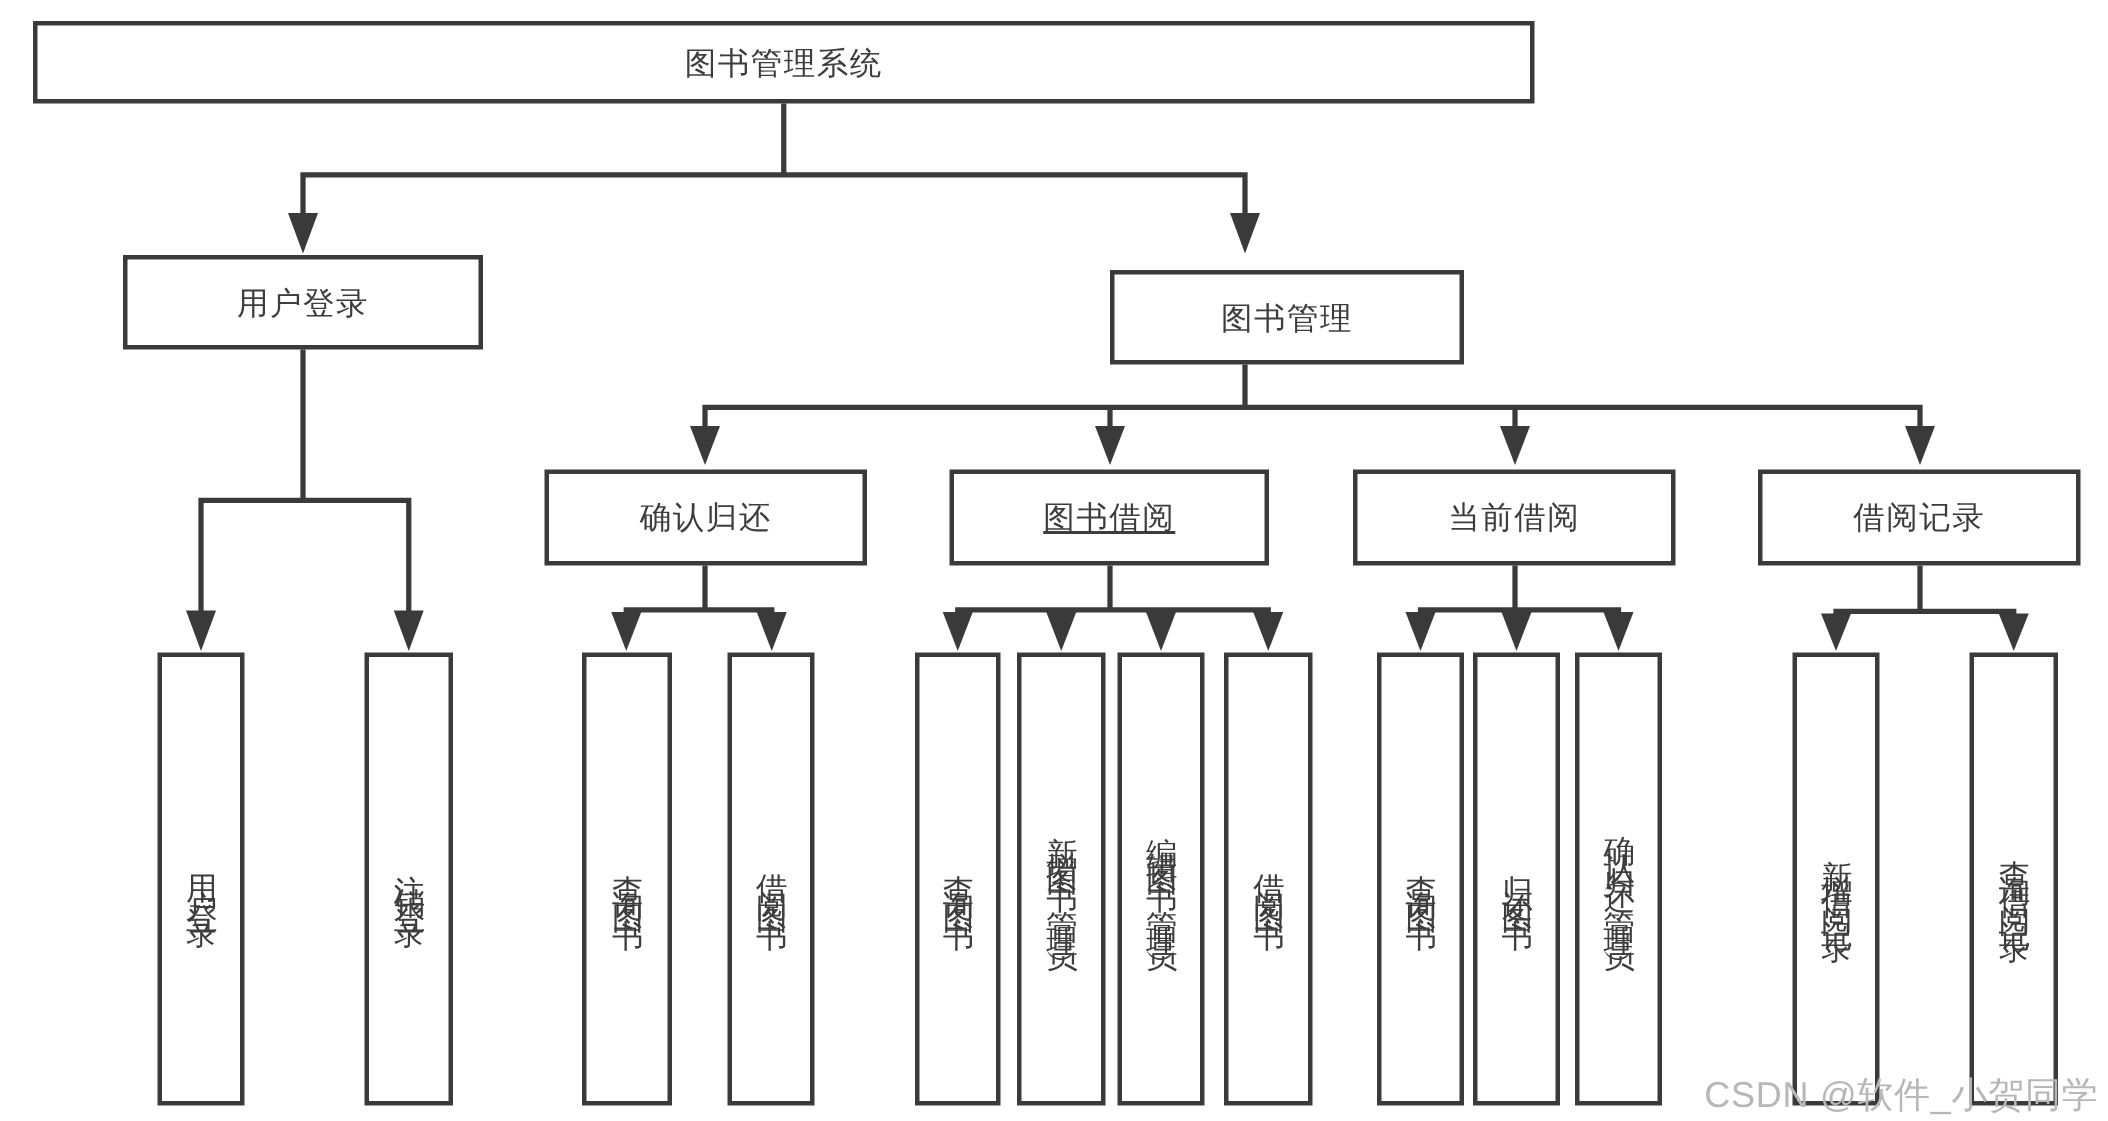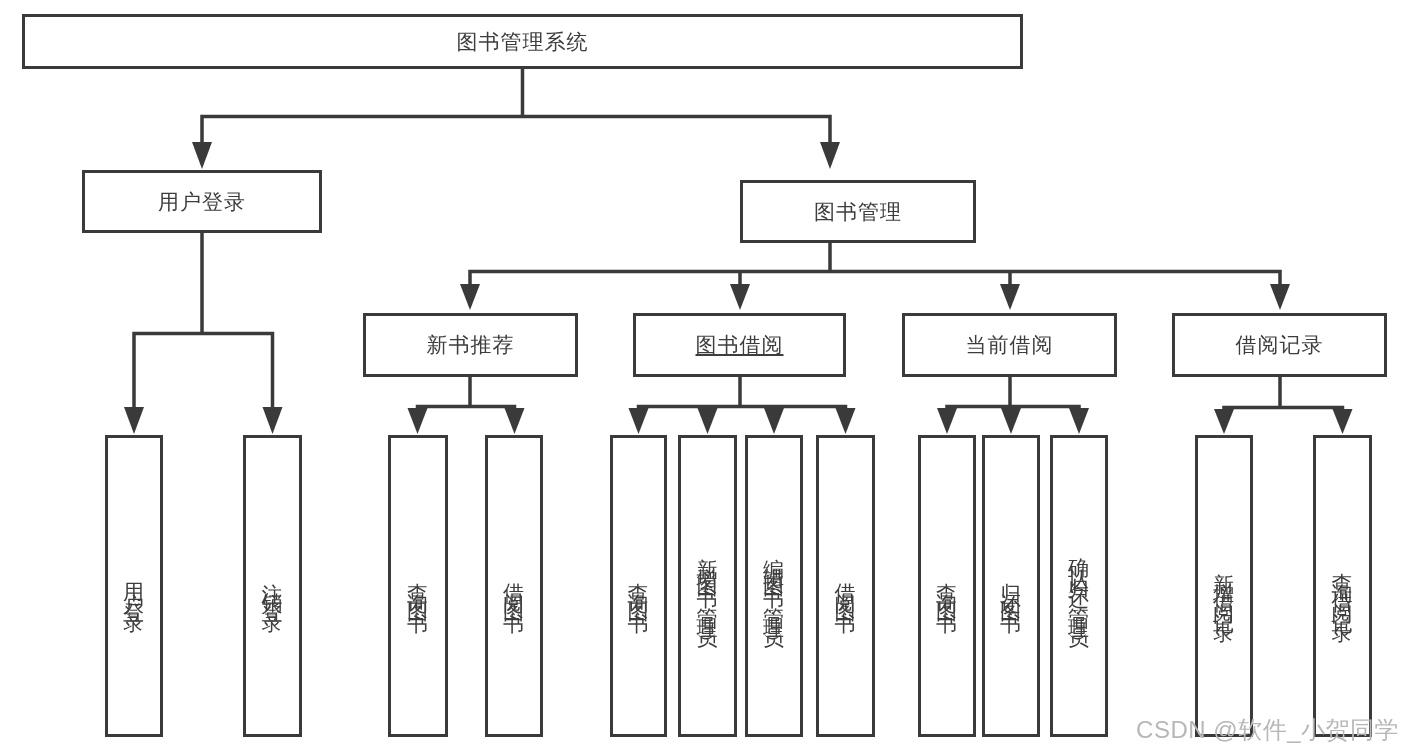--- a/index.html
+++ b/index.html
@@ -86,21 +86,21 @@
     <path d="M1280 376 V407.5 M1224 411 V407.5 H1342.5 V411"></path>
     <polygon points="1214,409 1234,409 1224,434"></polygon>
     <polygon points="1332.5,409 1352.5,409 1342.5,434"></polygon>
   </svg>
 
   <div class="node h" style="left:22px; top:14px; width:1001px; height:55px;">图书管理系统</div>
 
   <div class="node h" style="left:82px; top:170px; width:240px; height:63px;">用户登录</div>
   <div class="node h" style="left:712px; top:180px; width:236px; height:63px;margin-left:28px;">图书管理</div>
 
-  <div class="node h" style="left:363px; top:313px; width:215px; height:64px;">新书推荐</div>
+  <div class="node h" style="left:363px; top:313px; width:215px; height:64px;">确认归还</div>
   <div class="node h" style="left:633px; top:313px; width:213px; height:64px;text-decoration:underline;">图书借阅</div>
   <div class="node h" style="left:902px; top:313px; width:215px; height:64px;">当前借阅</div>
   <div class="node h" style="left:1172px; top:313px; width:215px; height:64px;">借阅记录</div>
 
   <div class="node v" style="left:105px; top:435px; width:58px; height:302px;">
     <span class="vtext">用户登录</span>
   </div>
   <div class="node v" style="left:243px; top:435px; width:59px; height:302px;">
     <span class="vtext">注销登录</span>
   </div>

